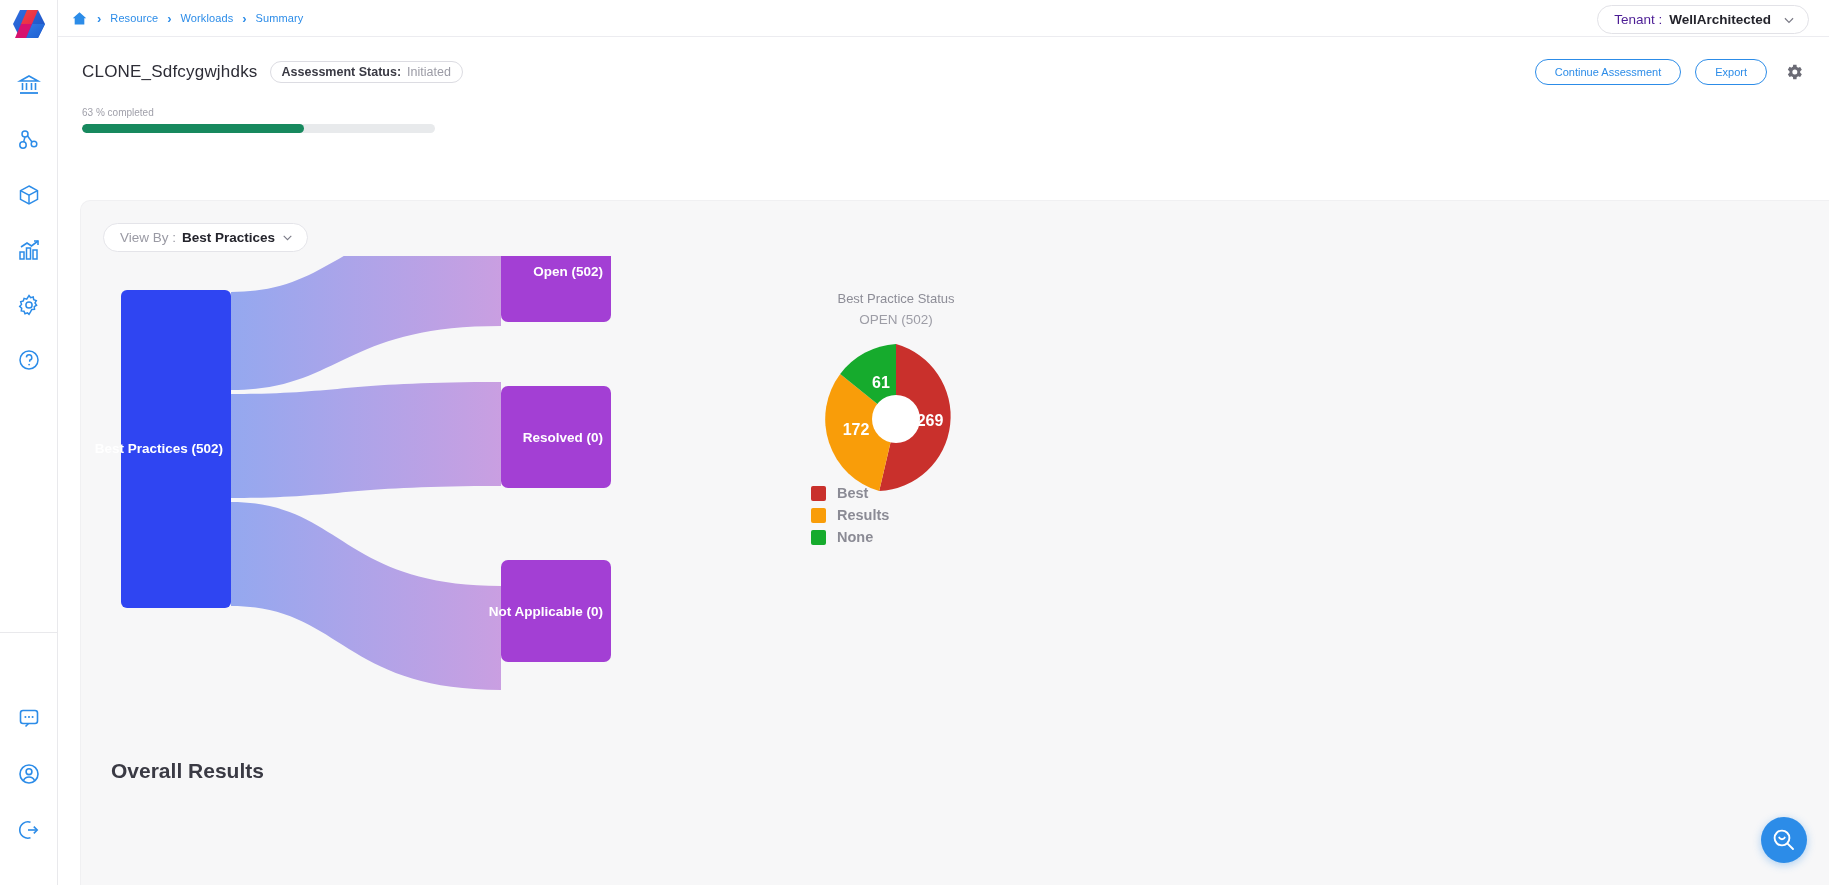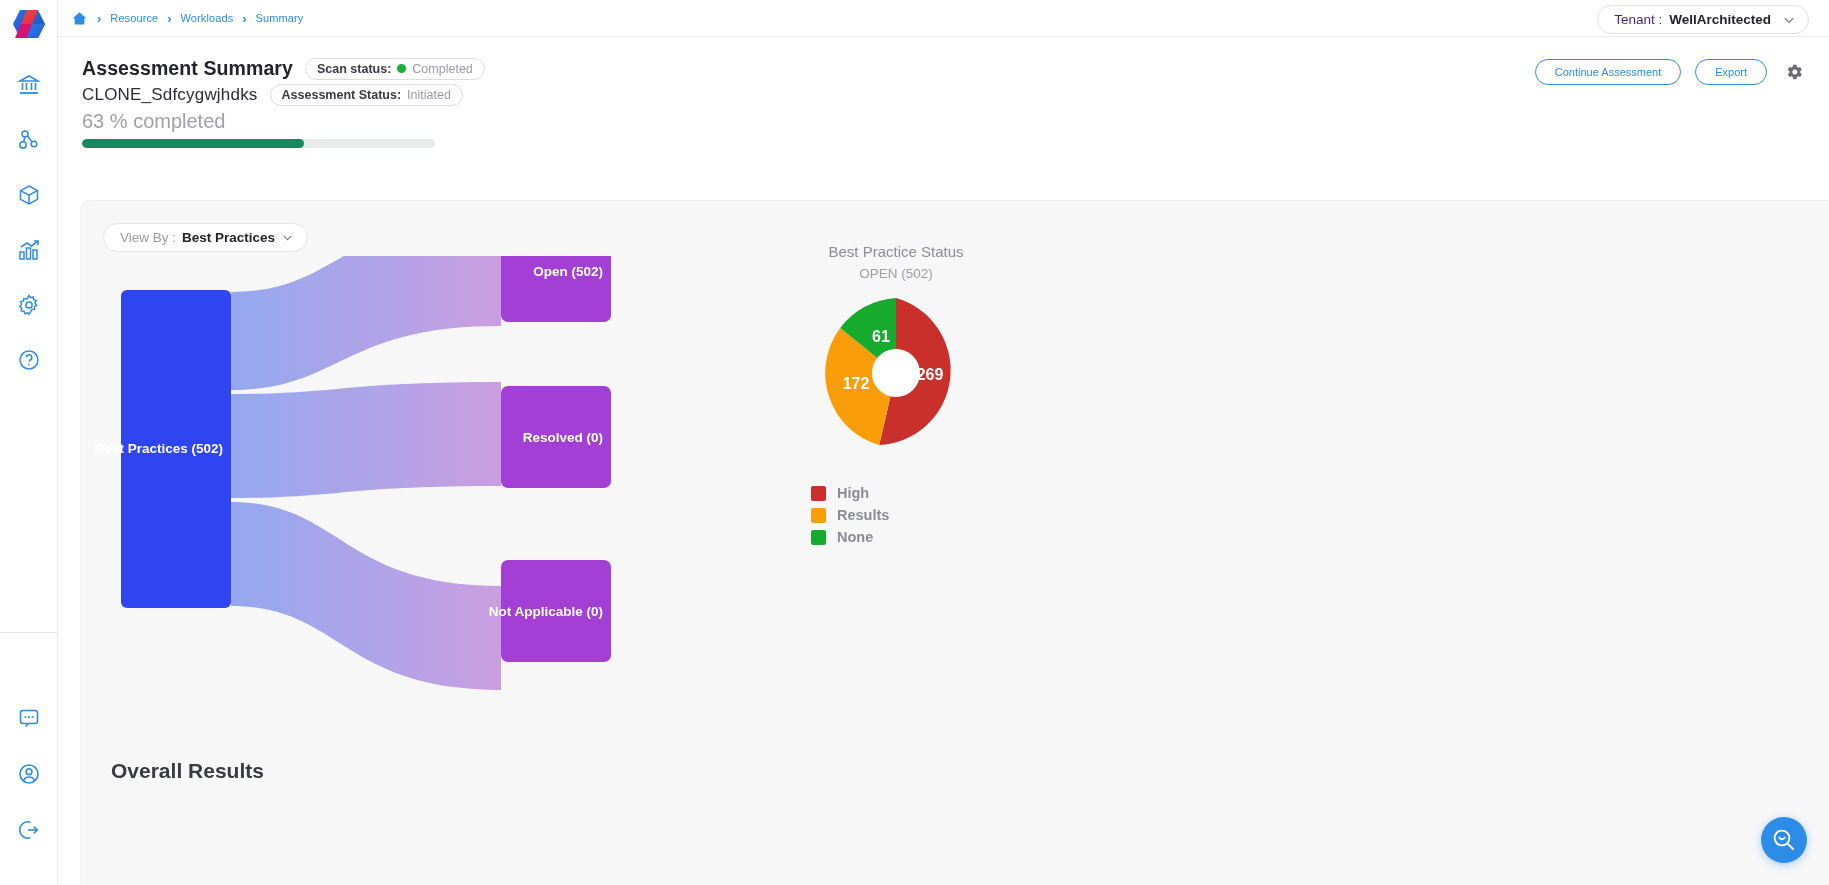--- a/index.html
+++ b/index.html
@@ -75,21 +75,21 @@
     border-radius: 12px; display: inline-flex; align-items: center; gap: 6px;
     font-size: 12.5px; background: #fff; white-space: nowrap;
   }
   .pill .k { color: #3a3a44; font-weight: 700; }
   .pill .v { color: #9b9ba5; }
   .dot { width: 9px; height: 9px; border-radius: 50%; display: inline-block; }
 
   .hdr-row2 { display: flex; align-items: center; gap: 12px; margin-top: 4px; }
   .wl-name { font-size: 17px; color: #2d2d36; letter-spacing: .2px; }
 
-  .prog-label { margin-top: 4px; font-size: 20px; color: #a0a0aa; }
+  .prog-label { margin-top: 24px; font-size: 10px; color: #a0a0aa; }
   .prog-track {
     margin-top: 6px; width: 353px; height: 9px;
     background: #e8eaec; border-radius: 5px; overflow: hidden;
   }
   .prog-fill { height: 9px; border-radius: 5px; }
 
   .hdr-actions {
     position: absolute; right: 22px; top: 22px;
     display: flex; align-items: center; gap: 14px;
   }
@@ -114,21 +114,21 @@
     height: 29px; padding: 0 13px 0 16px;
     background: #fff; border: 1px solid #e4e4e9; border-radius: 16px;
     display: flex; align-items: center; gap: 6px;
     font-size: 13.5px; cursor: pointer;
   }
   .viewby .lbl { color: #9a9aa4; }
   .viewby .val { color: #24242c; font-weight: 700; }
 
   .sankey { position: absolute; left: 10px; top: 55px; }
   .donut-wrap { position: absolute; left: 650px; top: 42px; width: 330px; }
-  .donut-title { text-align: center; font-size: 15px; color: #8d8d97; }
+  .donut-title { text-align: center; font-size: 13px; color: #8d8d97; margin-top: 48px; }
   .donut-sub { text-align: center; font-size: 13.5px; color: #9d9da6;
     margin-top: 6px; }
   .donut-svg { display: block; margin: 12px auto 0; }
 
   .legend { position: absolute; left: 80px; top: 242px;
     display: flex; flex-direction: column; gap: 6px; }
   .legend-row { display: flex; align-items: center; gap: 11px; }
   .legend-swatch { width: 15px; height: 15px; border-radius: 2px; }
   .legend-text { font-size: 14.5px; color: #8b8b95; font-weight: 700; }
 
@@ -273,28 +273,20 @@
       <svg width="14" height="14" viewBox="0 0 24 24" fill="none" stroke="#7a7a86" stroke-width="2">
         <path d="M5 9 L12 16 L19 9"></path>
       </svg>
     </span>
   </div>
 </div>
 
 <div class="page">
 
   <div class="hdr">
-    <div class="hdr-row1">
-      <span class="h-title">Assessment Summary</span>
-      <span class="pill">
-        <span class="k">Scan status:</span>
-        <span class="dot" style="background:#17b337"></span>
-        <span class="v">Completed</span>
-      </span>
-    </div>
 
     <div class="hdr-row2">
       <span class="wl-name">CLONE_Sdfcygwjhdks</span>
       <span class="pill">
         <span class="k">Assessment Status:</span>
         <span class="v">Initiated</span>
       </span>
     </div>
 
     <div class="prog-label">63 % completed</div>
@@ -367,21 +359,21 @@
         <circle cx="80" cy="80" r="24" fill="#ffffff"></circle>
 
         <text x="114" y="87" text-anchor="middle" fill="#ffffff" font-family="Liberation Sans, sans-serif" font-size="16" font-weight="700">269</text>
         <text x="40" y="96" text-anchor="middle" fill="#ffffff" font-family="Liberation Sans, sans-serif" font-size="16" font-weight="700">172</text>
         <text x="65" y="49" text-anchor="middle" fill="#ffffff" font-family="Liberation Sans, sans-serif" font-size="16" font-weight="700">61</text>
       </svg>
 
       <div class="legend">
         <div class="legend-row">
           <span class="legend-swatch" style="background:#c9302c"></span>
-          <span class="legend-text">High</span>
+          <span class="legend-text">Best</span>
         </div>
         <div class="legend-row">
           <span class="legend-swatch" style="background:#f99d09"></span>
           <span class="legend-text">Results</span>
         </div>
         <div class="legend-row">
           <span class="legend-swatch" style="background:#16ab2d"></span>
           <span class="legend-text">None</span>
         </div>
       </div>

